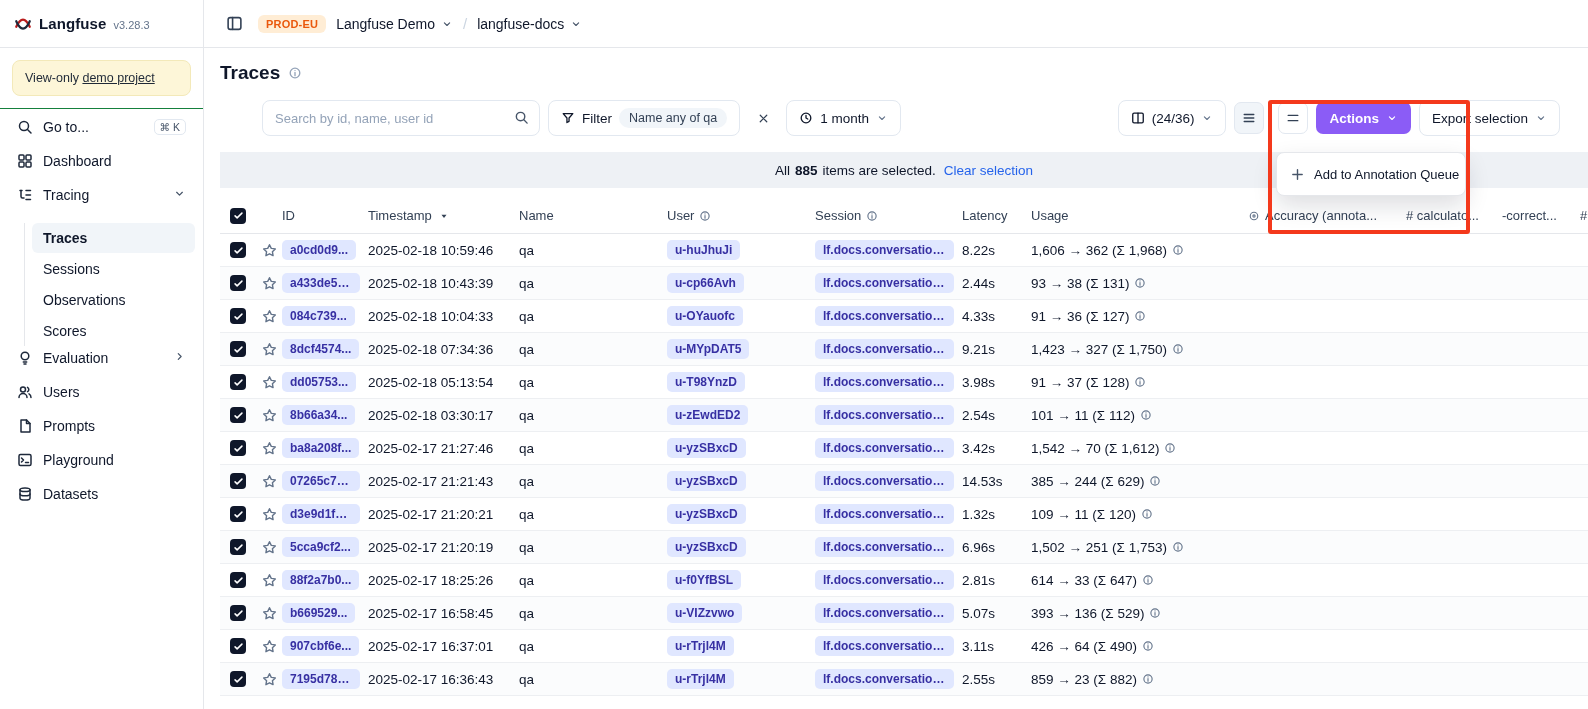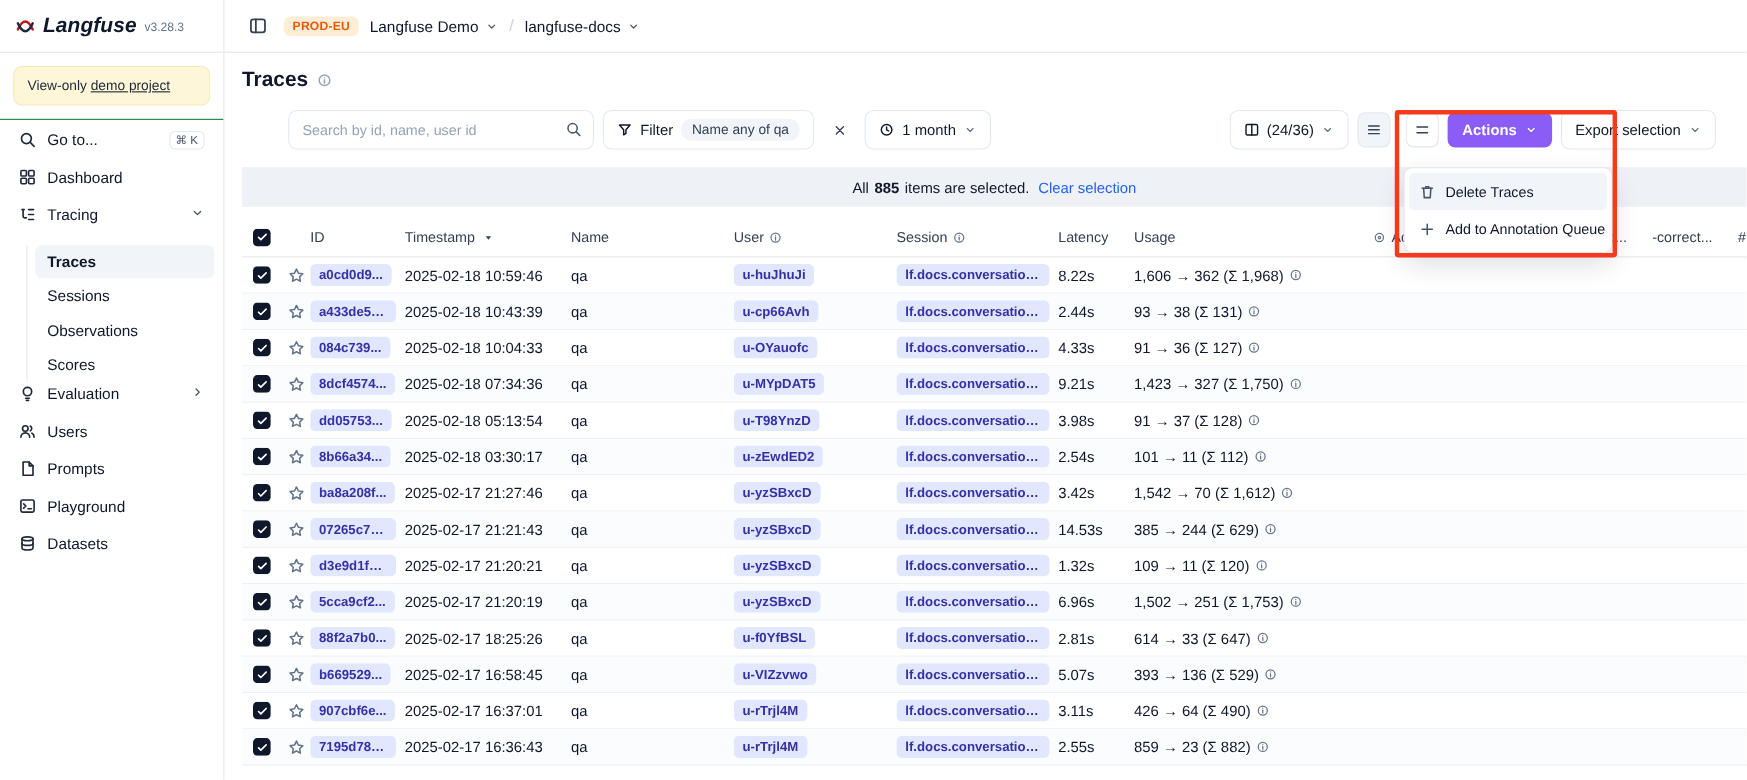--- a/index.html
+++ b/index.html
@@ -5,21 +5,21 @@
   * { box-sizing: border-box; margin: 0; padding: 0; }
   html,body { background:#fff; }
   body { font-family: "Liberation Sans", sans-serif; color:#0f172a; }
   .app { position:relative; width:1588px; height:709px; overflow:hidden; display:flex; background:#fff; }
   svg { display:block; }
   .ic { stroke:currentColor; fill:none; stroke-width:1.5; stroke-linecap:round; stroke-linejoin:round; }
 
   
   .sidebar { width:204px; flex:0 0 204px; border-right:1px solid #e5e7eb; display:flex; flex-direction:column; }
   .sidebar-header { height:48px; display:flex; align-items:center; gap:7px; padding:0 14px; border-bottom:1px solid #e5e7eb; }
-  .brand { font-weight:700; font-size:19px; letter-spacing:.1px;font-style:italic; }
+  .brand { font-weight:700; font-size:15px; letter-spacing:.1px; }
   .version { font-size:11px; color:#64748b; margin-top:2px; }
   .viewonly-wrap { padding:12px; border-bottom:1px solid #15803d; }
   .viewonly { background:#fdf6d8; border:1px solid #f3e9b9; border-radius:8px; padding:10px 12px; font-size:12.5px; color:#1f2937; }
   .viewonly a { color:#1f2937; text-decoration:underline; cursor:pointer; }
   .nav { padding:10px 8px; display:flex; flex-direction:column; }
   .nav-item { display:flex; align-items:flex-start; gap:10px; height:34px; padding:0 9px; border-radius:6px; font-size:14px; cursor:pointer; color:#0f172a; }
   .nav-item .grow { flex:1; }
   .nav-icon { color:#1e293b; flex:0 0 16px; }
   .kbd { border:1px solid #e2e8f0; border-radius:5px; padding:1px 5px; font-size:10.5px; color:#475569; background:#fff; }
   .chev { color:#475569; }
@@ -1014,30 +1014,20 @@
     <div class="cell"></div>
     <div class="cell"></div>
   </div>
           </div>
       </div>
 
     </div>
   </div>
 
   <div class="dropdown">
-    <div class="menu-item highlighted">
-      <span class="mi-ic">
-          <svg class="ic" width="15" height="15" viewBox="0 0 16 16">
-            <path d="M3 4.5h10"></path>
-            <path d="M6.5 4.5V3h3v1.5"></path>
-            <path d="M4.5 4.5l.6 9h5.8l.6-9"></path>
-          </svg>
-        </span>
-      <span>Delete Traces</span>
-    </div>
     <div class="menu-item">
       <span class="mi-ic">
           <svg class="ic" width="15" height="15" viewBox="0 0 16 16">
             <path d="M8 3v10M3 8h10"></path>
           </svg>
         </span>
       <span>Add to Annotation Queue</span>
     </div>
   </div>
 

